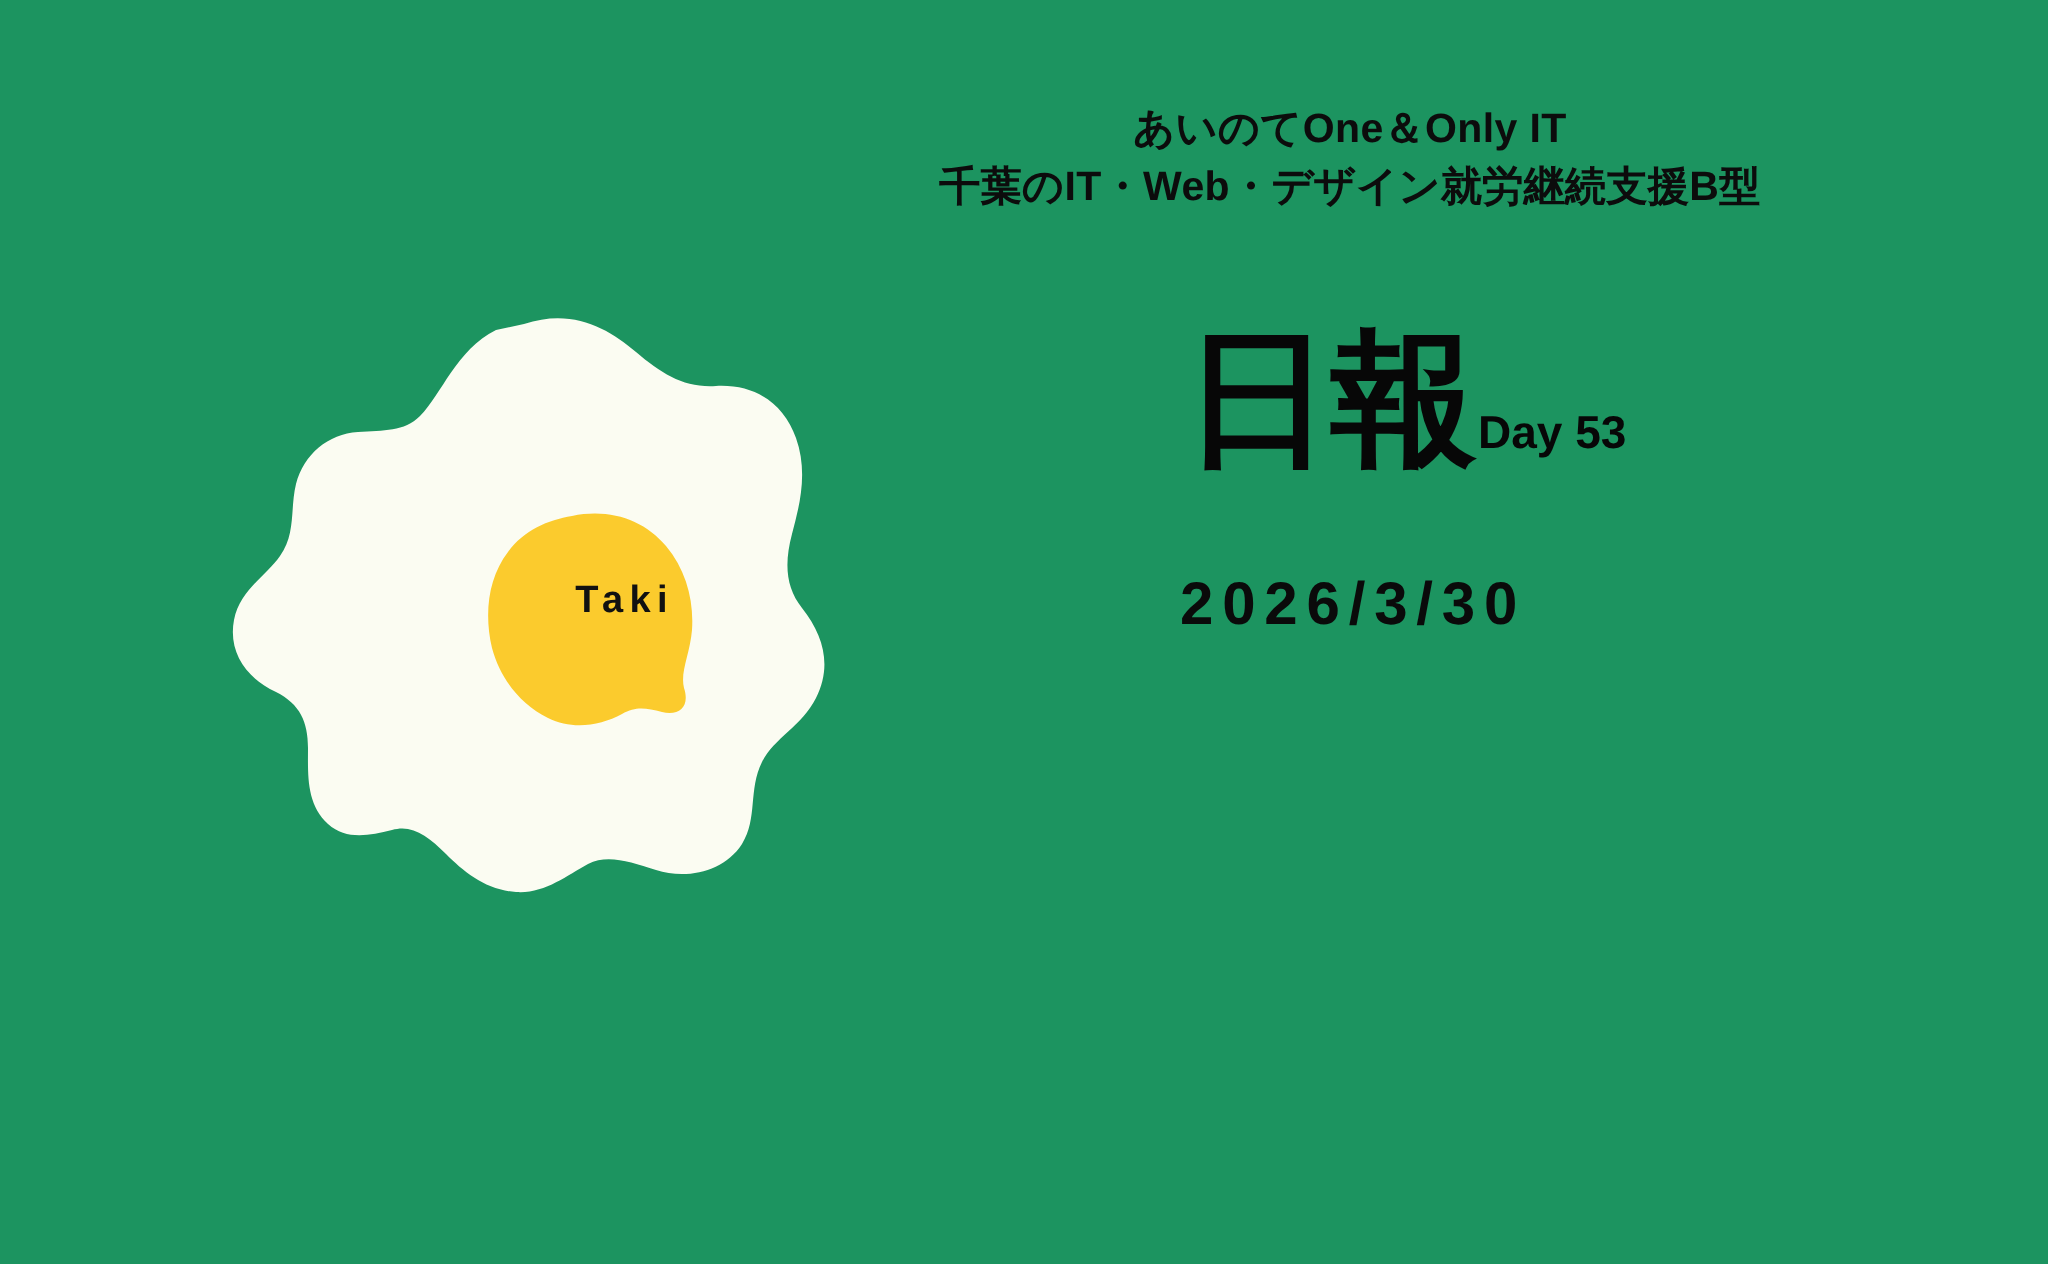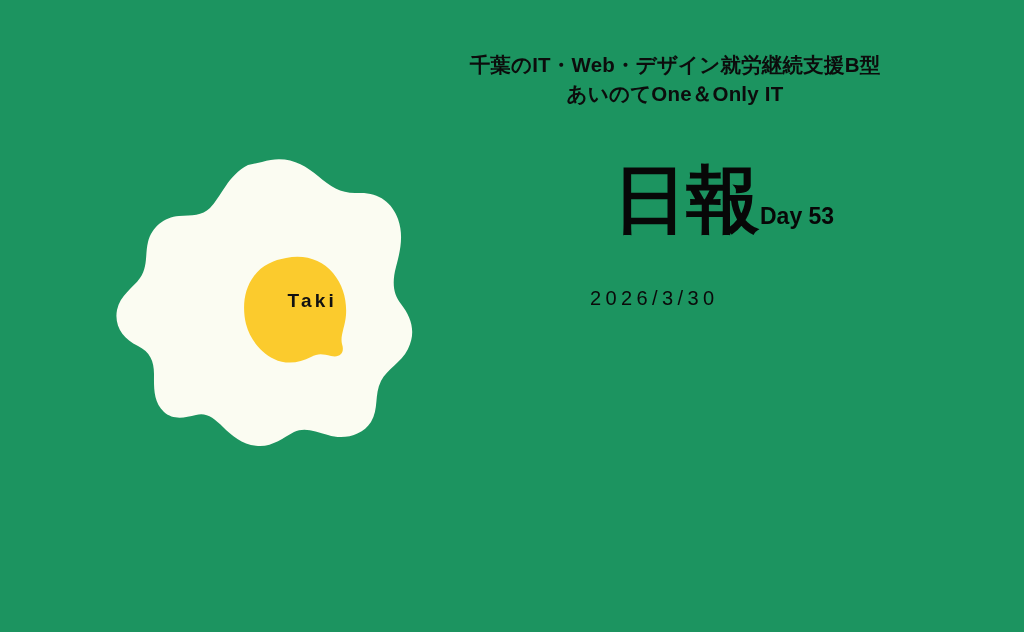--- a/index.html
+++ b/index.html
@@ -82,21 +82,21 @@
     display: block;
   }
   #org-line-2 {
     font-size: 20.5px;
     letter-spacing: 0.2px;
     display: block;
   }
 
   #title-row {
     position: absolute;
-    left: 158px;
+    left: 137px;
     top: 113px;
     display: flex;
     align-items: baseline;
     white-space: nowrap;
     justify-content: center;
   }
   #report-title {
     font-size: 74px;
     font-weight: 700;
     color: #070707;
@@ -110,22 +110,22 @@
     line-height: 1;
     margin-left: 1px;
     position: relative;
     top: -1px;
   }
 
   #report-date {
     position: absolute;
     left: 135px;
     top: 238px;
-    font-size: 20px;
-    font-weight: 400;
+    font-size: 30px;
+    font-weight: 700;
     color: #0A0A0A;
     letter-spacing: 4.4px;
     line-height: 1;
     white-space: nowrap;
   }
 </style>
 </head>
 <body>
 
 <div id="slide">
@@ -171,22 +171,22 @@
     <div id="yolk-label-wrap">
       <div class="yolk-label">
         <span>Taki</span>
       </div>
     </div>
   </div>
 
   <div id="text-block">
 
     <div id="org-heading">
+      <span id="org-line-2">あいのてOne＆Only IT</span>
       <span id="org-line-1">千葉のIT・Web・デザイン就労継続支援B型</span>
-      <span id="org-line-2">あいのてOne＆Only IT</span>
     </div>
 
     <div id="title-row">
       <span id="report-title">日報</span>
       <span id="day-counter">Day 53</span>
     </div>
 
     <div id="report-date">2026/3/30</div>
 
   </div>

